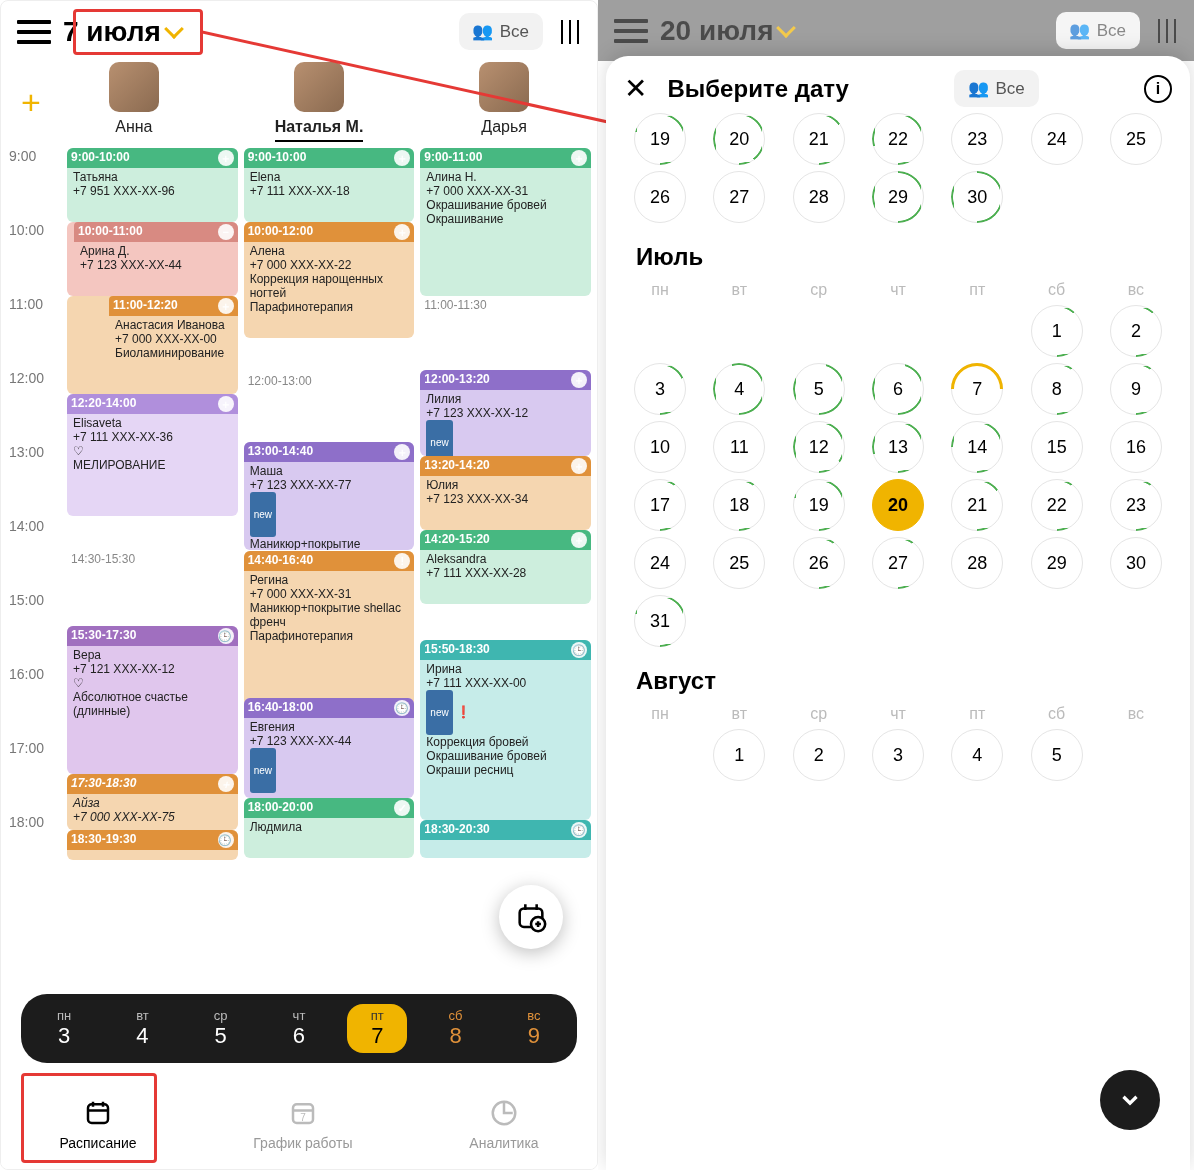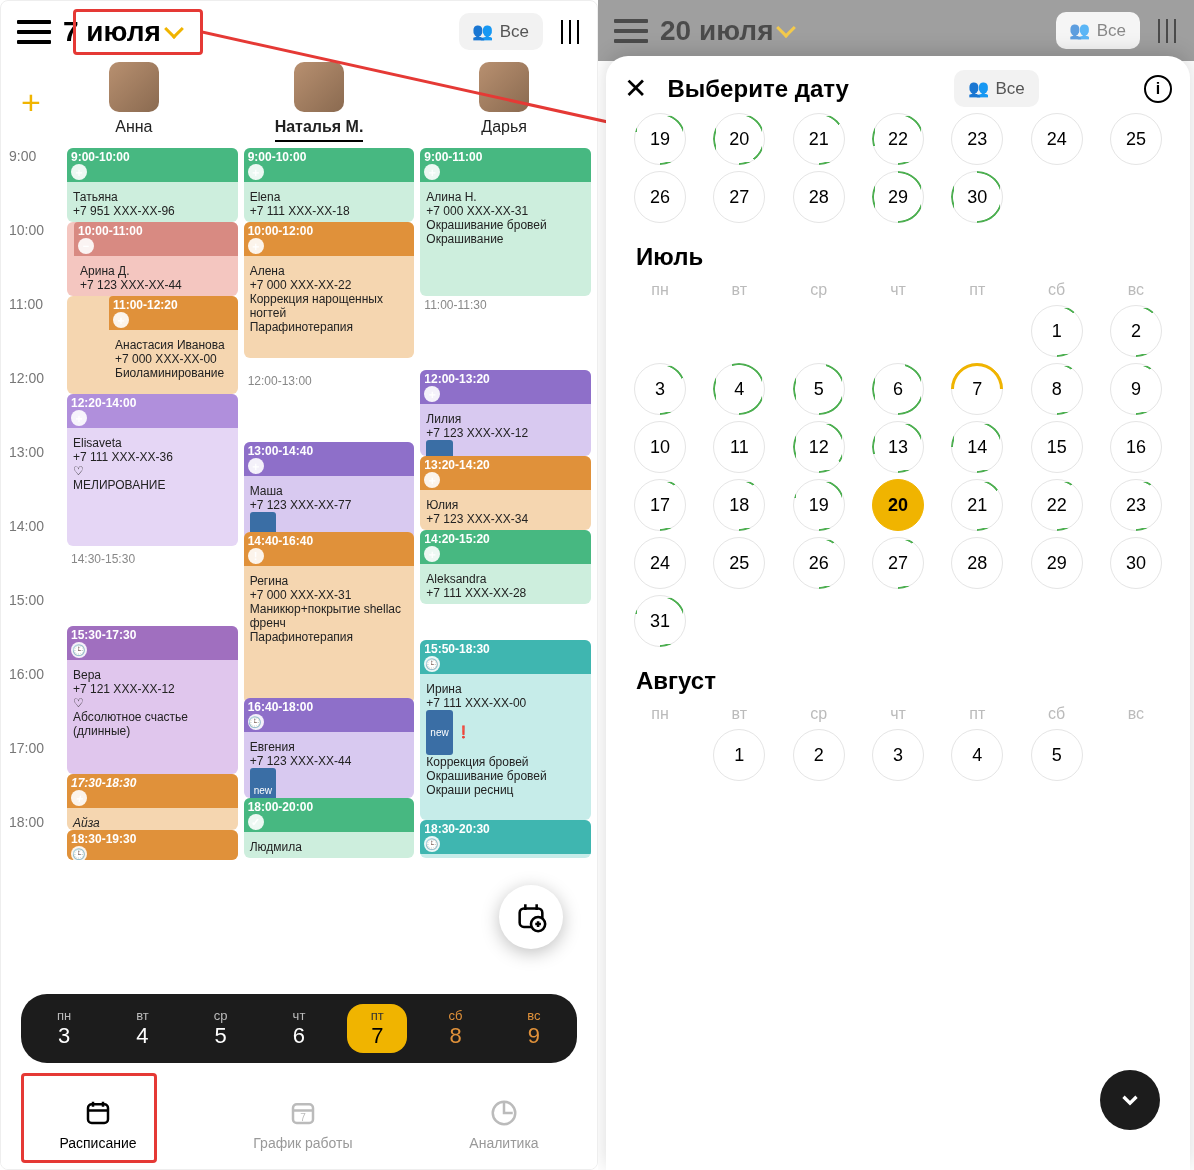--- a/index.html
+++ b/index.html
@@ -27,21 +27,21 @@
   .avatar { width: 50px; height: 50px; border-radius: 10px; background: linear-gradient(135deg,#b89070,#8a6a50); margin: 0 auto 6px; }
   .staff-name { font-size: 16px; color: #222; }
   .staff-item.active .staff-name { font-weight: 600; border-bottom: 2px solid #000; padding-bottom: 4px; }
 
   .grid { position: relative; height: 780px; overflow: hidden; }
   .hours { position: absolute; left: 0; top: 0; width: 60px; font-size: 14px; color: #777; }
   .hours div { height: 74px; padding-top: 0; padding-left: 8px; }
   .cols { position: absolute; left: 66px; right: 6px; top: 0; display: flex; gap: 6px; height: 100%; }
   .col { flex: 1; position: relative; }
   .appt { position: absolute; left: 0; right: 0; border-radius: 6px; padding: 4px 6px; font-size: 12px; color: #222; overflow: hidden; }
-  .appt .time { background: rgba(0,0,0,.12); color: #fff; font-weight: 600; padding: 2px 4px; border-radius: 4px 4px 0 0; margin: -4px -6px 8px -6px; display: flex; justify-content: space-between; flex-direction: column; }
+  .appt .time { background: rgba(0,0,0,.12); color: #fff; font-weight: 600; padding: 2px 4px; border-radius: 4px 4px 0 0; margin: -4px -6px 2px -6px; display: flex; justify-content: space-between; }
   .appt .ic { width: 16px; height: 16px; border-radius: 50%; background: rgba(255,255,255,.9); display: inline-flex; align-items: center; justify-content: center; font-size: 11px; }
   .c-green .time{background:#47b881}.c-green{background:#cdeedd}
   .c-orange .time{background:#e0913a}.c-orange{background:#f5d6b0}
   .c-purple .time{background:#8e6fc9}.c-purple{background:#d8c9f0}
   .c-pink{background:#f4c6c0}.c-pink .time{background:#d88a82}
   .c-teal .time{background:#3fb6b0}.c-teal{background:#c6ece9}
   .c-ltpurp{background:#e5d6f5}.c-ltpurp .time{background:#b08fdc}
   .c-violet .time{background:#a06fbf}.c-violet{background:#e0c6ed}
   .slot { position:absolute; left:0; right:0; font-size:12px; color:#888; padding-left:4px;}
   .newtag{background:#3a6ea5;color:#fff;font-size:10px;padding:17px 4px;border-radius:3px;display:inline-block}
@@ -161,21 +161,21 @@
           </div>
           <div class="appt c-orange" style="top: 148px; height: 98px; padding-left: 48px;">
             <div class="time">
               <span>11:00-12:20</span>
               <span class="ic">＋</span>
             </div>
             <div>Анастасия Иванова</div>
             <div>+7 000 XXX-XX-00</div>
             <div>Биоламинирование</div>
           </div>
-          <div class="appt c-ltpurp" style="top: 246px; height: 152px;">
+          <div class="appt c-ltpurp" style="top: 246px; height: 122px;">
             <div class="time">
               <span>12:20-14:00</span>
               <span class="ic">＋</span>
             </div>
             <div>Elisaveta</div>
             <div>+7 111 XXX-XX-36</div>
             <div>♡</div>
             <div>МЕЛИРОВАНИЕ</div>
           </div>
           <div class="slot" style="top: 404px;">14:30-15:30</div>
@@ -206,42 +206,42 @@
         </div>
         <div class="col">
           <div class="appt c-green" style="top: 0px; height: 74px;">
             <div class="time">
               <span>9:00-10:00</span>
               <span class="ic">＋</span>
             </div>
             <div>Elena</div>
             <div>+7 111 XXX-XX-18</div>
           </div>
-          <div class="appt c-orange" style="top: 74px; height: 136px;">
+          <div class="appt c-orange" style="top: 74px; height: 116px;">
             <div class="time">
               <span>10:00-12:00</span>
               <span class="ic">＋</span>
             </div>
             <div>Алена</div>
             <div>+7 000 XXX-XX-22</div>
             <div>Коррекция нарощенных ногтей</div>
             <div>Парафинотерапия</div>
           </div>
           <div class="slot" style="top: 226px;">12:00-13:00</div>
           <div class="appt c-purple" style="top: 294px; height: 108px;">
             <div class="time">
               <span>13:00-14:40</span>
               <span class="ic">＋</span>
             </div>
             <div>Маша</div>
             <div>+7 123 XXX-XX-77</div>
             <div><span class="newtag">new</span></div>
             <div>Маникюр+покрытие</div>
           </div>
-          <div class="appt c-orange" style="top: 384px; height: 172px;">
+          <div class="appt c-orange" style="top: 403px; height: 172px;">
             <div class="time">
               <span>14:40-16:40</span>
               <span class="ic">!</span>
             </div>
             <div>Регина</div>
             <div>+7 000 XXX-XX-31</div>
             <div>Маникюр+покрытие shellac френч</div>
             <div>Парафинотерапия</div>
           </div>
           <div class="appt c-purple" style="top: 550px; height: 100px;">

